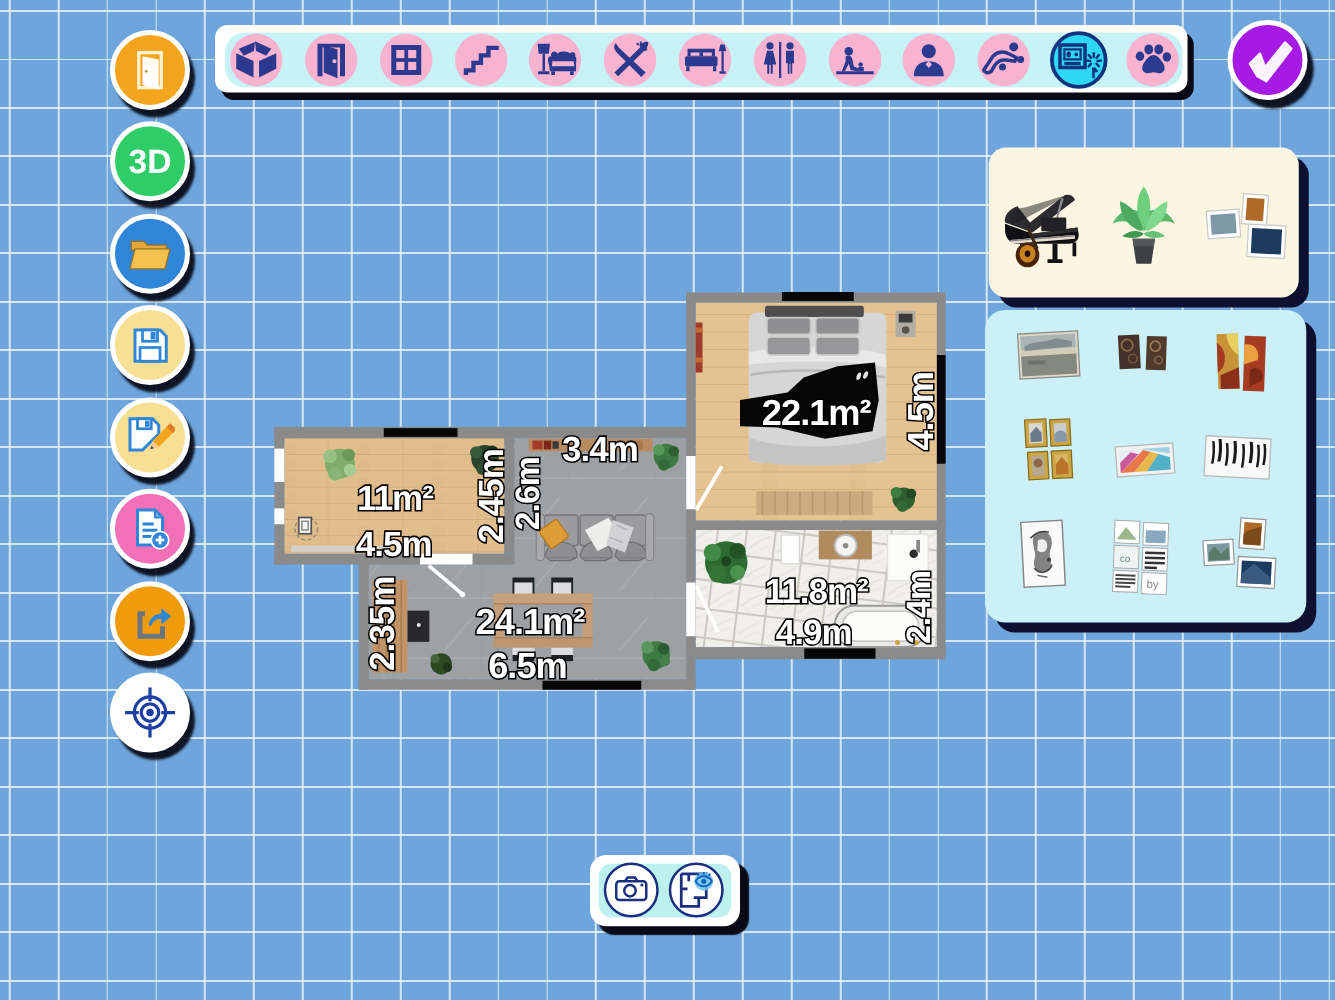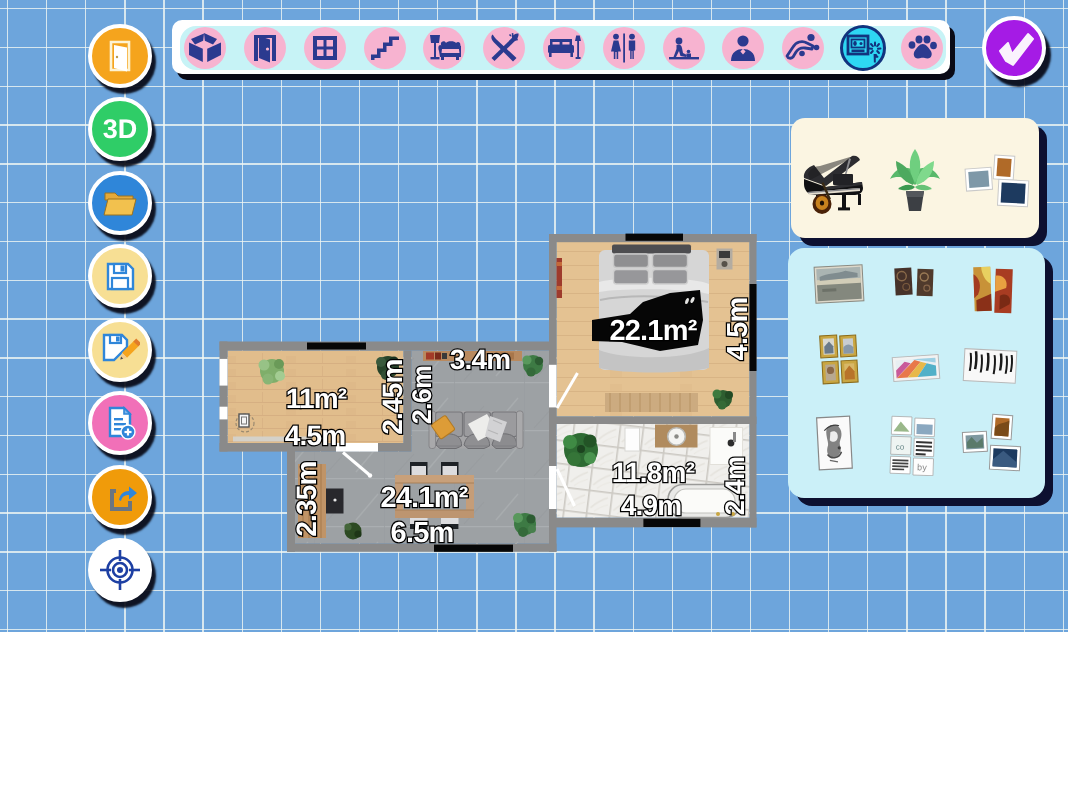--- a/index.html
+++ b/index.html
@@ -1,16 +1,16 @@
 <!DOCTYPE html>
 <html><head>
 <meta charset="utf-8">
 <style>
 html,body{margin:0;padding:0;}
-#stage{position:relative;width:1068px;height:632px;overflow:hidden;
+#stage{position:relative;width:1068px;height:800px;overflow:hidden;
   background-color:#6DA5DC;
   background-image:
     repeating-linear-gradient(to right, rgba(240,247,243,0.8) 0, rgba(240,247,243,0.8) 1.3px, transparent 1.3px, transparent 39.1px),
     repeating-linear-gradient(to bottom, rgba(240,247,243,0.8) 0, rgba(240,247,243,0.8) 1.3px, transparent 1.3px, transparent 38.8px);
   background-position:7px 8px;
   font-family:"Liberation Sans", sans-serif;-webkit-font-smoothing:antialiased;text-rendering:geometricPrecision;}
 .cbtn{position:absolute;width:56px;height:56px;border-radius:50%;border:4px solid #fff;
   box-shadow:4px 6px 2px rgba(4,4,16,0.9);display:flex;align-items:center;justify-content:center;}
 .tico{position:absolute;width:42px;height:42px;border-radius:50%;background:#F7B3D0;
   display:flex;align-items:center;justify-content:center;top:27px;}

